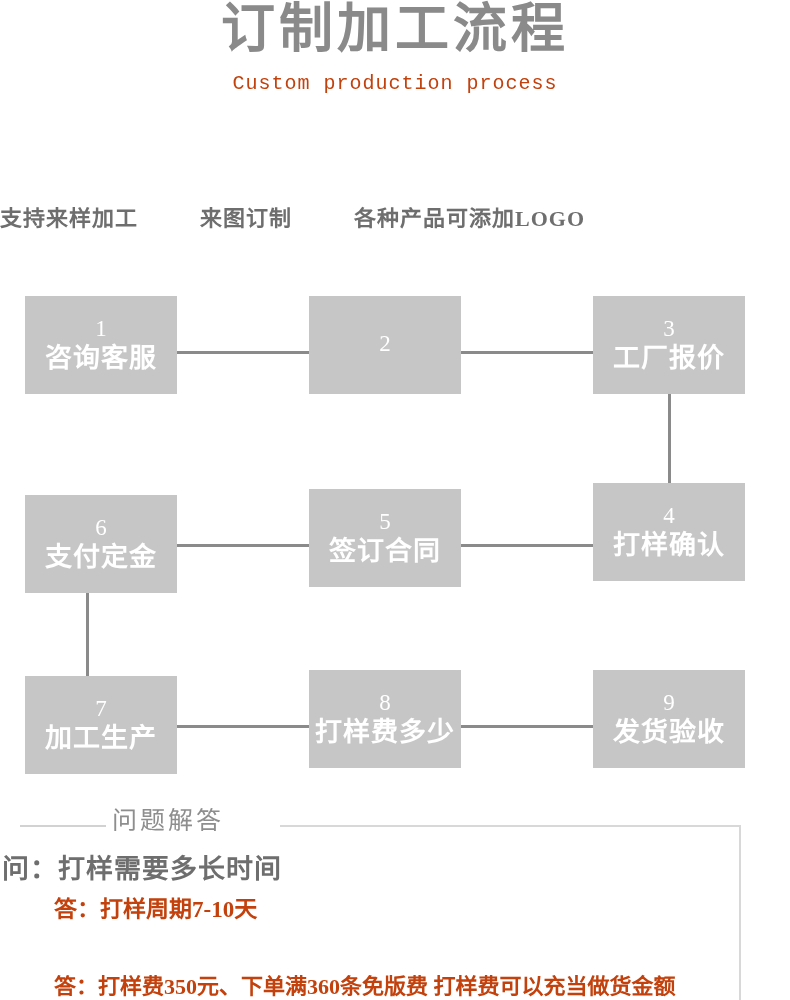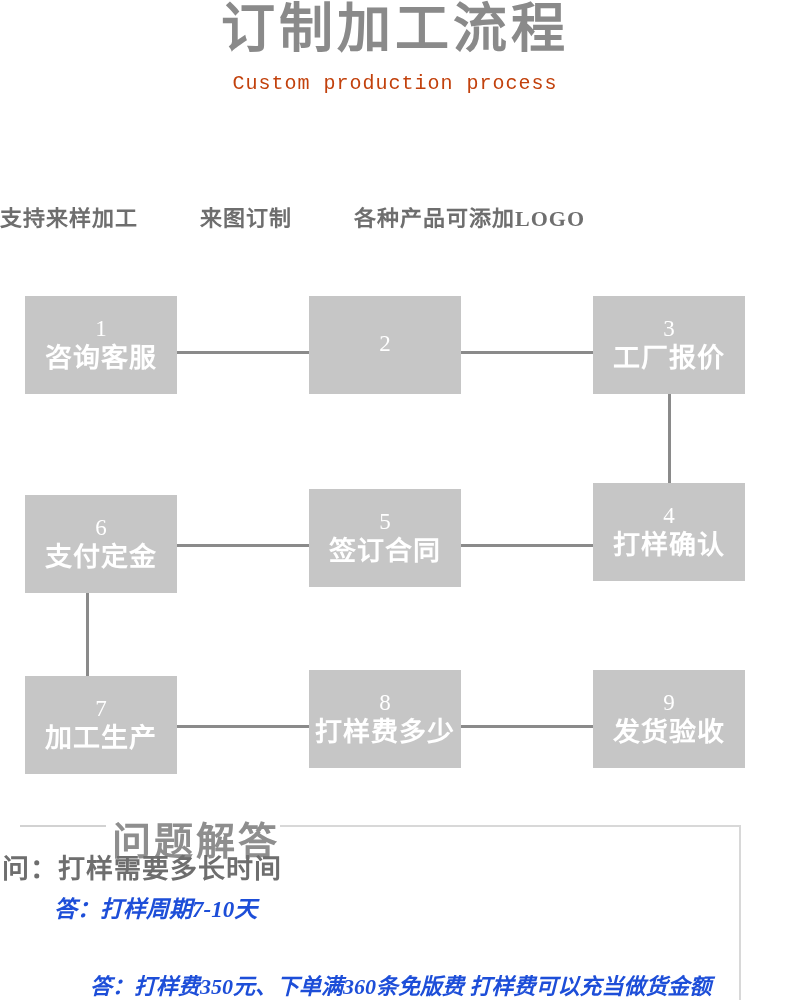--- a/index.html
+++ b/index.html
@@ -143,23 +143,23 @@
     position: absolute;
     left: 20px;
     top: 20px;
     width: 86px;
     height: 2px;
     background: #d2d2d2;
   }
   #faq-title {
     position: absolute;
     left: 112px;
-    top: 13px;
-    font-size: 39px;
-    font-weight: 700;
+    top: 0;
+    font-size: 25px;
+    font-weight: 400;
     color: #8e8e8e;
     letter-spacing: 3px;
     line-height: 1.25;
     white-space: nowrap;
   }
   #faq-rule-right {
     position: absolute;
     left: 280px;
     top: 20px;
     width: 461px;
@@ -181,30 +181,29 @@
     font-weight: 700;
     color: #6e6e6e;
     letter-spacing: 1px;
     white-space: nowrap;
     line-height: 1.1;
   }
   .faq-a {
     position: absolute;
     font-size: 23px;
     font-weight: 700;
-    color: #1d4ed8;
+    color: #c2410c;
     letter-spacing: 0px;
     white-space: nowrap;
     line-height: 1.1;
-    font-style: italic;
   }
   #faq-q1 { left: 2px;  top: 50px; }
   #faq-a1 { left: 54px; top: 92px; }
   #faq-q2 { left: 0px;  top: 130px; }
-  #faq-a2 { left: 54px; top: 170px; font-size: 22px; margin-left: 36px; }
+  #faq-a2 { left: 54px; top: 170px; font-size: 22px; }
 </style>
 </head>
 <body>
 
 <div id="header">
   <h1 id="page-title">订制加工流程</h1>
   <div id="page-subtitle">Custom production process</div>
 </div>
 
 <div id="tagline-row">

